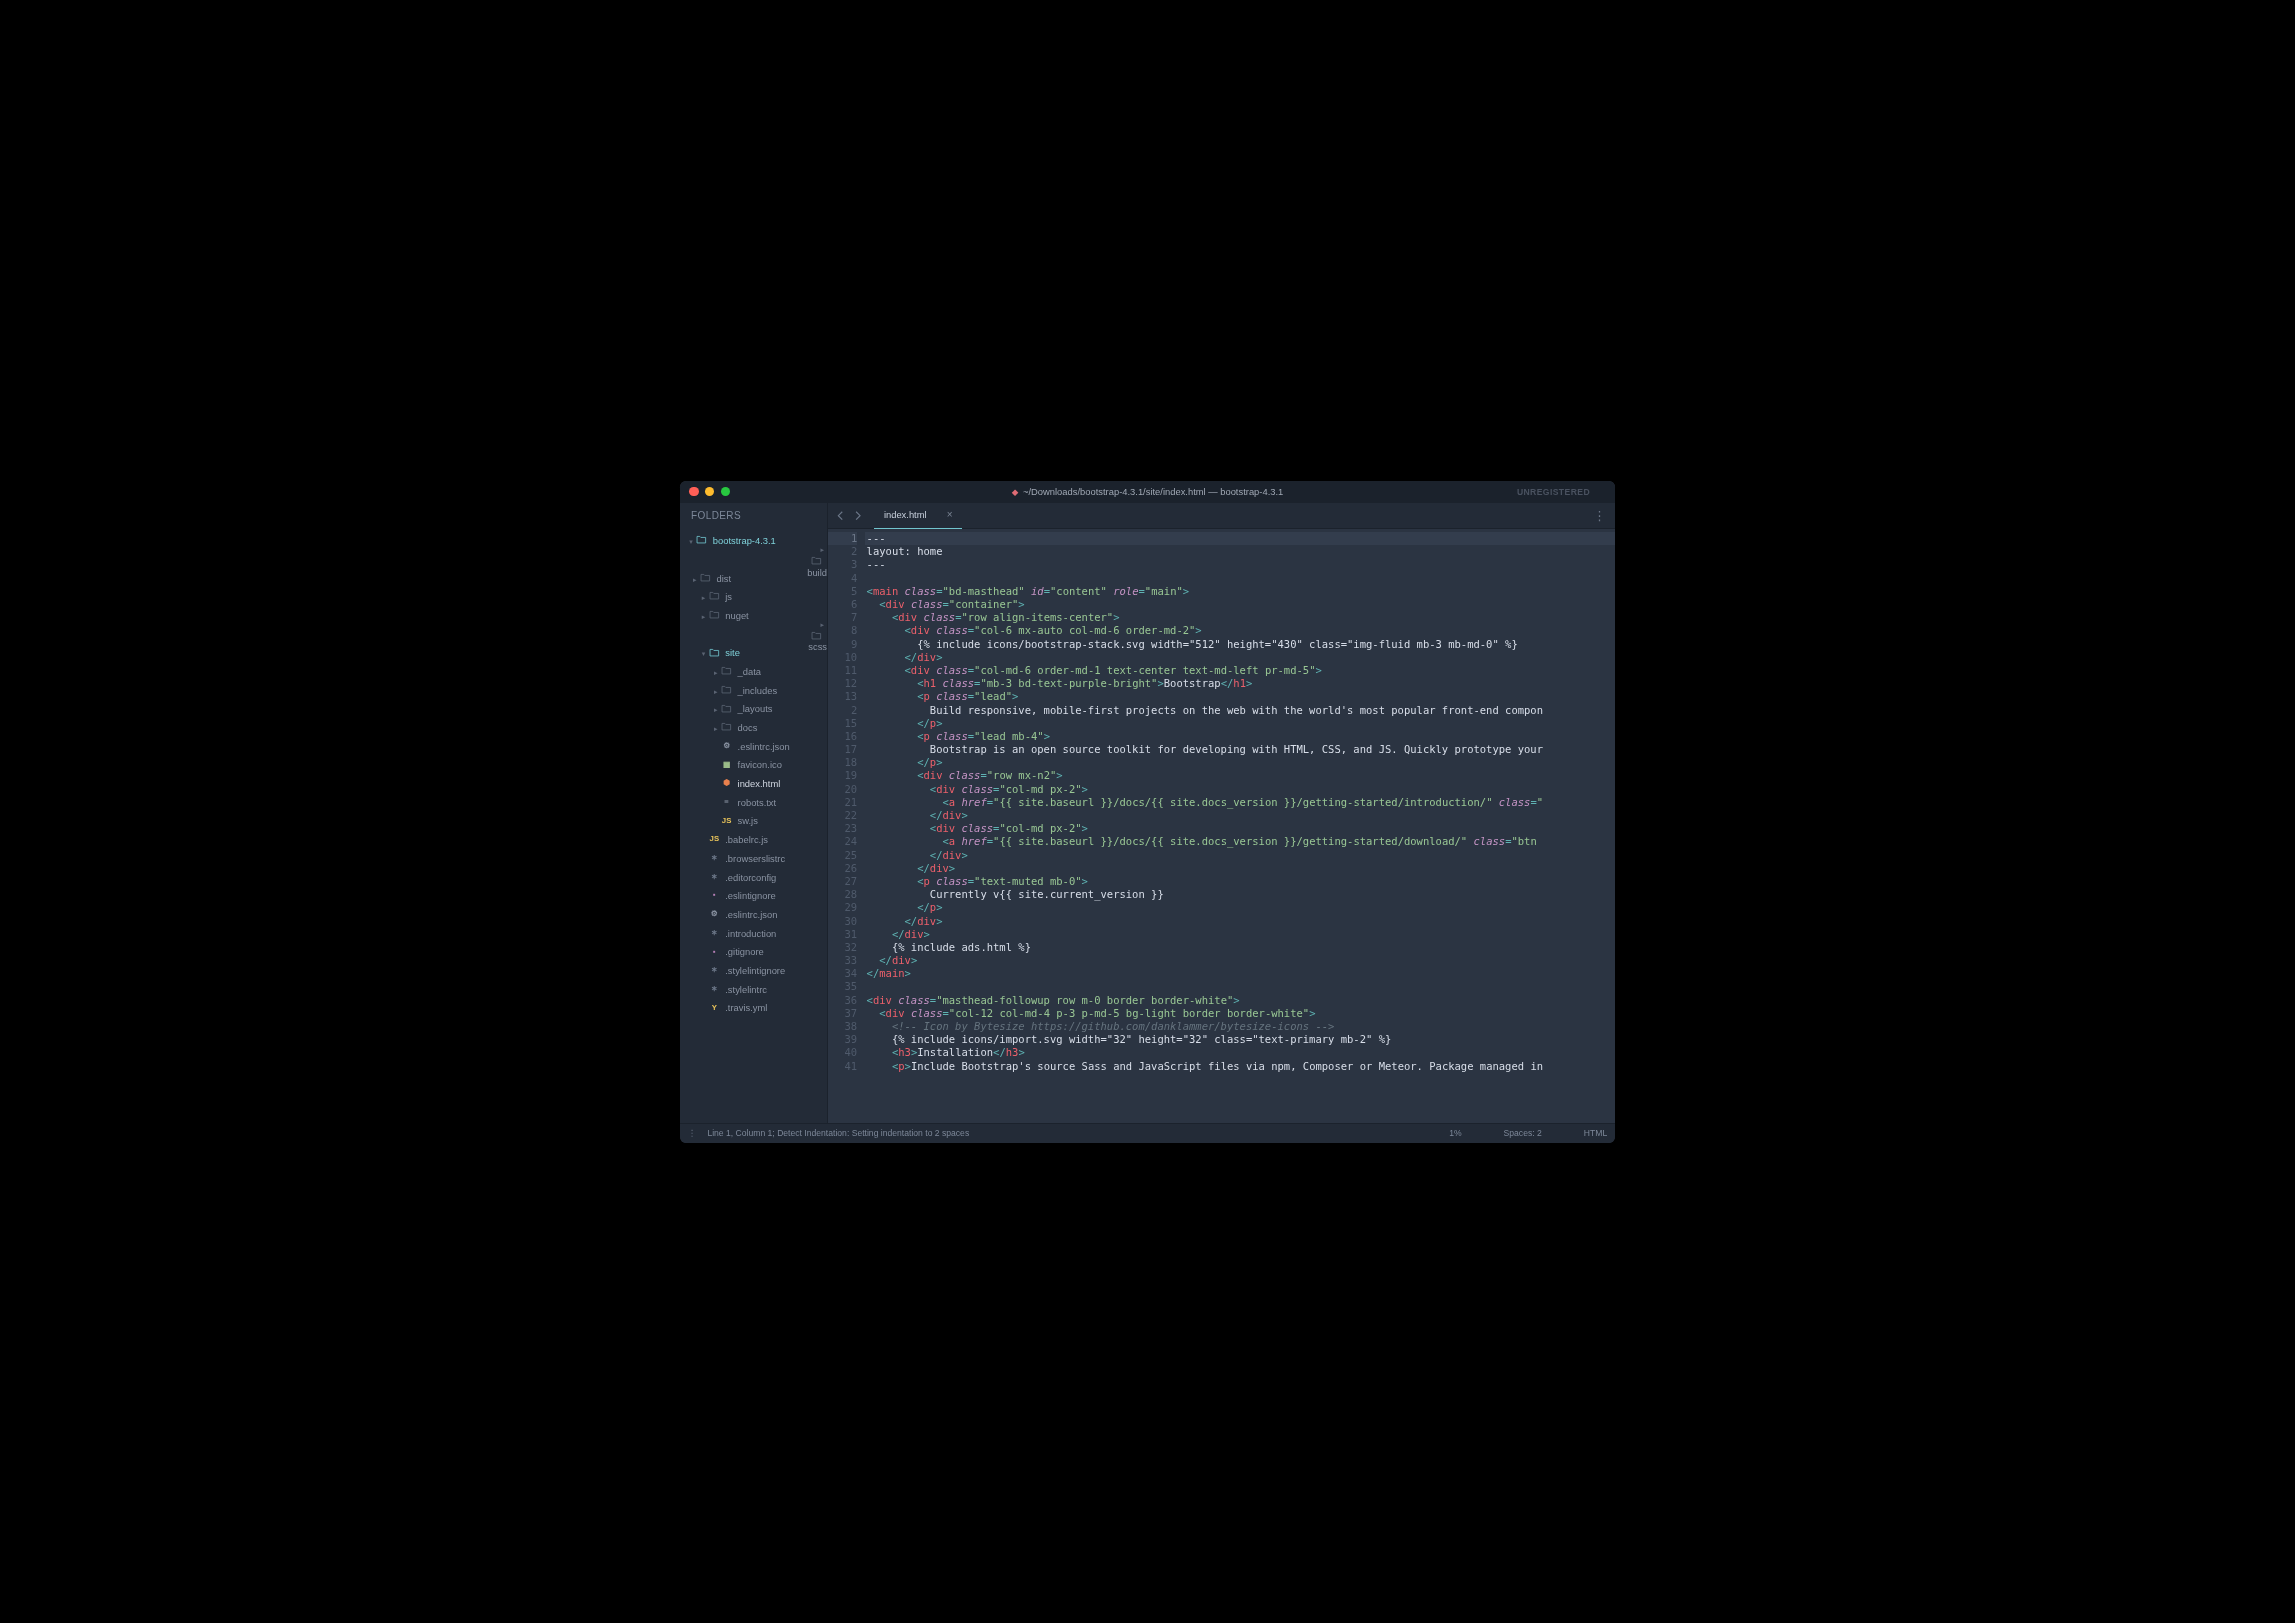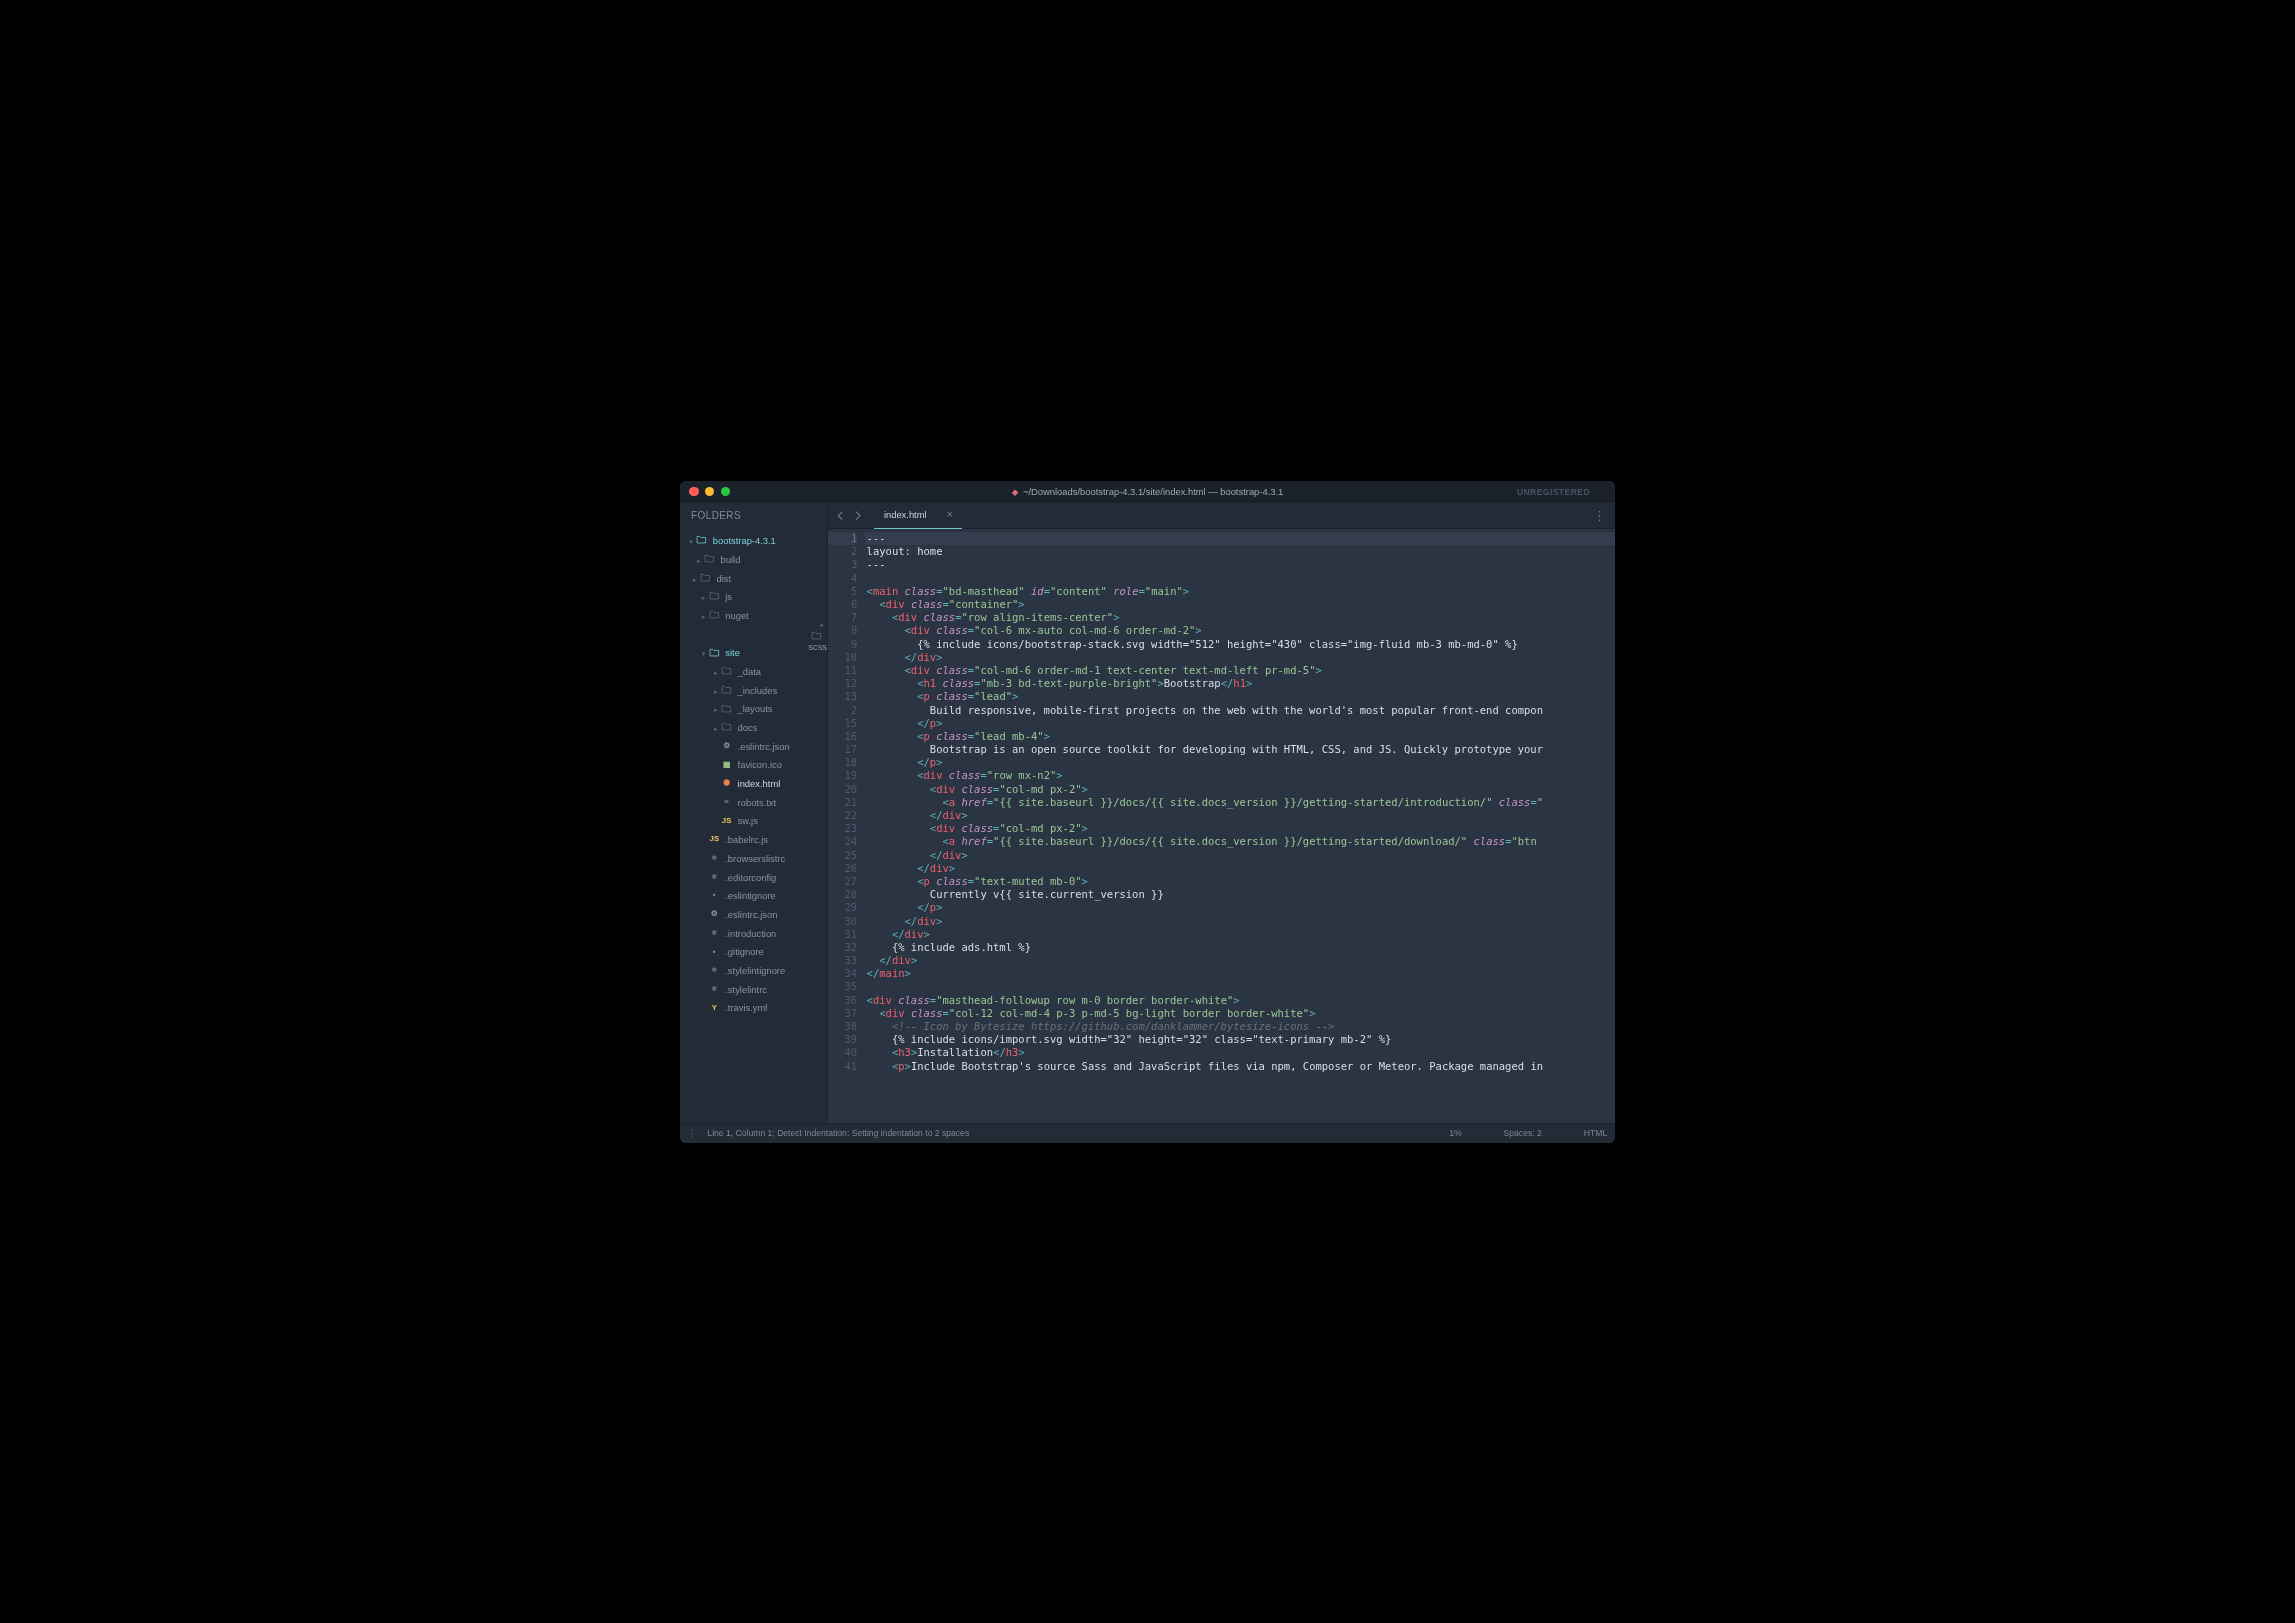--- a/index.html
+++ b/index.html
@@ -205,21 +205,21 @@
       <div class="tree" id="tree">
           <div class="tree-item open-folder" style="padding-left: 6.2px;">
             <span class="arrow">▾</span>
             <span class="tree-icon folder-icon">
               <svg viewBox="0 0 16 16">
                 <path d="M1.5 3.5 h4 l1.5 1.5 h7 v8 h-12.5 z" fill="none" stroke="#71c5ce" stroke-width="1.2"></path>
               </svg>
             </span>
             <span>bootstrap-4.3.1</span>
           </div>
-          <div class="tree-item" style="padding-left: 14px;">
+          <div class="tree-item" style="padding-left: 14px; flex-direction: column;">
             <span class="arrow">▸</span>
             <span class="tree-icon folder-icon">
               <svg viewBox="0 0 16 16">
                 <path d="M1.5 3.5 h4 l1.5 1.5 h7 v8 h-12.5 z" fill="none" stroke="#5a6372" stroke-width="1.2"></path>
               </svg>
             </span>
             <span>build</span>
           </div>
           <div class="tree-item" style="padding-left: 10px;">
             <span class="arrow">▸</span>

